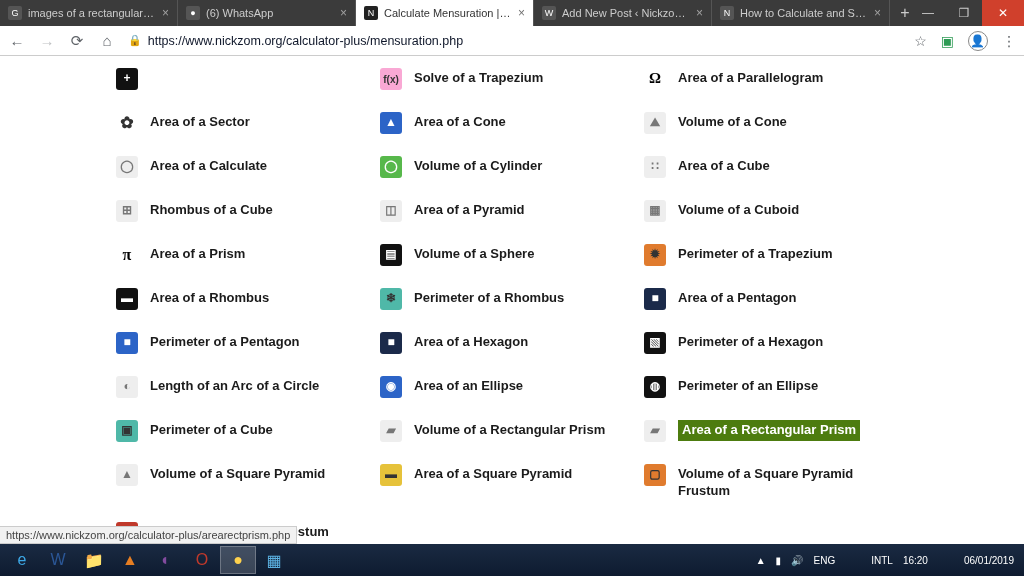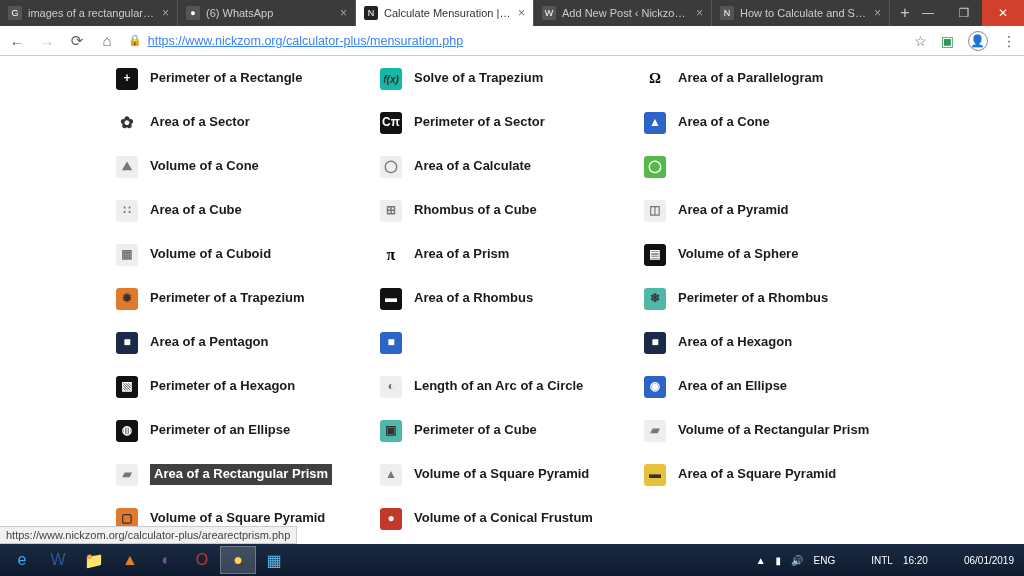--- a/index.html
+++ b/index.html
@@ -55,21 +55,21 @@
     align-items: center;
     padding: 0 8px;
     gap: 12px;
   }
   .addr-icon { color:#5f6368; font-size:15px; display:flex; align-items:center; justify-content:center; width:18px;}
   .url {
     flex:1; font-size:12.5px; color:#202124;
     display:flex; align-items:center; gap:6px;
   }
   .url .lock { color:#444; font-size:11px;}
-  .url .gray { color:#3b82f6;text-decoration:underline; }
+  .url .gray { color:#0f172a; }
   .right-icons { display:flex; gap:14px; align-items:center; color:#5f6368; font-size:14px;}
   .avatar-circle { width:20px;height:20px;border:1px solid #888;border-radius:50%;display:flex;align-items:center;justify-content:center;font-size:12px;}
   
   .content {
     background:#fff;
     height: calc(576px - 26px - 30px - 32px);
     padding: 6px 0 0 0;
     overflow:hidden;
     position:relative;
   }
@@ -92,21 +92,21 @@
     min-height: 26px;
   }
   .item .ic {
     width:22px; height:22px; flex-shrink:0;
     background:#ddd; border-radius:3px;
     display:flex;align-items:center;justify-content:center;
     font-size:12px; font-weight:700; color:#333;
   }
   .item .lbl { padding-top:2px; max-width:220px;}
   .item.highlight .lbl {
-    background:#404040; color:#fff; padding:2px 4px;
+    background:#4d7c0f; color:#fff; padding:2px 4px;
   }
   
   .hover-url {
     position:absolute; left:0; bottom:32px;
     background:#f1f1f1; border:1px solid #ccc; border-left:none;
     font-size:11px; color:#444; padding:2px 6px;
   }
   
   .taskbar {
     position:absolute; left:0; right:0; bottom:0; height:32px;
@@ -126,21 +126,21 @@
   .ic.dark{background:#111;color:#fff;}
   .ic.blue{background:#2c64c7;color:#fff;}
   .ic.teal{background:#4fb8a8;}
   .ic.green{background:#57b84b;color:#fff;}
   .ic.orange{background:#e07b2e;}
   .ic.yellow{background:#e6c23a;}
   .ic.light{background:#eee;color:#777;}
   .ic.red{background:#c0392b;color:#fff;}
   .ic.navy{background:#1b2a4a;color:#fff;}
   .ic.pi{background:#fff;color:#000;font-family:serif;font-size:16px;}
-  .ic.fx{background:#14b8a6;color:#333;font-size:10px;font-style:italic;}
+  .ic.fx{background:#f9a8d4;color:#333;font-size:10px;}
   .ic.omega{background:#fff;color:#000;font-size:15px;font-family:serif;}
   .ic.gear{background:transparent;color:#333;font-size:16px;}
 </style>
 </head>
 <body>
 
 <div class="tab-bar">
   <div id="tabs-container" style="display:flex;">
       <div class="tab">
         <span class="favicon">G</span>
@@ -192,52 +192,48 @@
     <span style="color:#2e9b55">▣</span>
     <span class="avatar-circle">👤</span>
     <span>⋮</span>
   </div>
 </div>
 
 <div class="content">
   <div class="grid" id="grid">
       <div class="item">
         <span class="ic dark">+</span>
-        <span class="lbl">Perimeter of a Rectangle</span>
       </div>
       <div class="item">
         <span class="ic fx">f(x)</span>
         <span class="lbl">Solve of a Trapezium</span>
       </div>
       <div class="item">
         <span class="ic omega">Ω</span>
         <span class="lbl">Area of a Parallelogram</span>
       </div>
       <div class="item">
         <span class="ic gear">✿</span>
         <span class="lbl">Area of a Sector</span>
       </div>
       <div class="item">
-        <span class="ic dark">Cπ</span>
-        <span class="lbl">Perimeter of a Sector</span>
-      </div>
-      <div class="item">
         <span class="ic blue">▲</span>
         <span class="lbl">Area of a Cone</span>
       </div>
       <div class="item">
         <span class="ic light">⛰</span>
         <span class="lbl">Volume of a Cone</span>
       </div>
       <div class="item">
         <span class="ic light">◯</span>
         <span class="lbl">Area of a Calculate</span>
       </div>
       <div class="item">
         <span class="ic green">◯</span>
+        <span class="lbl">Volume of a Cylinder</span>
       </div>
       <div class="item">
         <span class="ic light">∷</span>
         <span class="lbl">Area of a Cube</span>
       </div>
       <div class="item">
         <span class="ic light">⊞</span>
         <span class="lbl">Rhombus of a Cube</span>
       </div>
       <div class="item">
@@ -267,20 +263,21 @@
       <div class="item">
         <span class="ic teal">❄</span>
         <span class="lbl">Perimeter of a Rhombus</span>
       </div>
       <div class="item">
         <span class="ic navy">■</span>
         <span class="lbl">Area of a Pentagon</span>
       </div>
       <div class="item">
         <span class="ic blue">■</span>
+        <span class="lbl">Perimeter of a Pentagon</span>
       </div>
       <div class="item">
         <span class="ic navy">■</span>
         <span class="lbl">Area of a Hexagon</span>
       </div>
       <div class="item">
         <span class="ic dark">▧</span>
         <span class="lbl">Perimeter of a Hexagon</span>
       </div>
       <div class="item">

